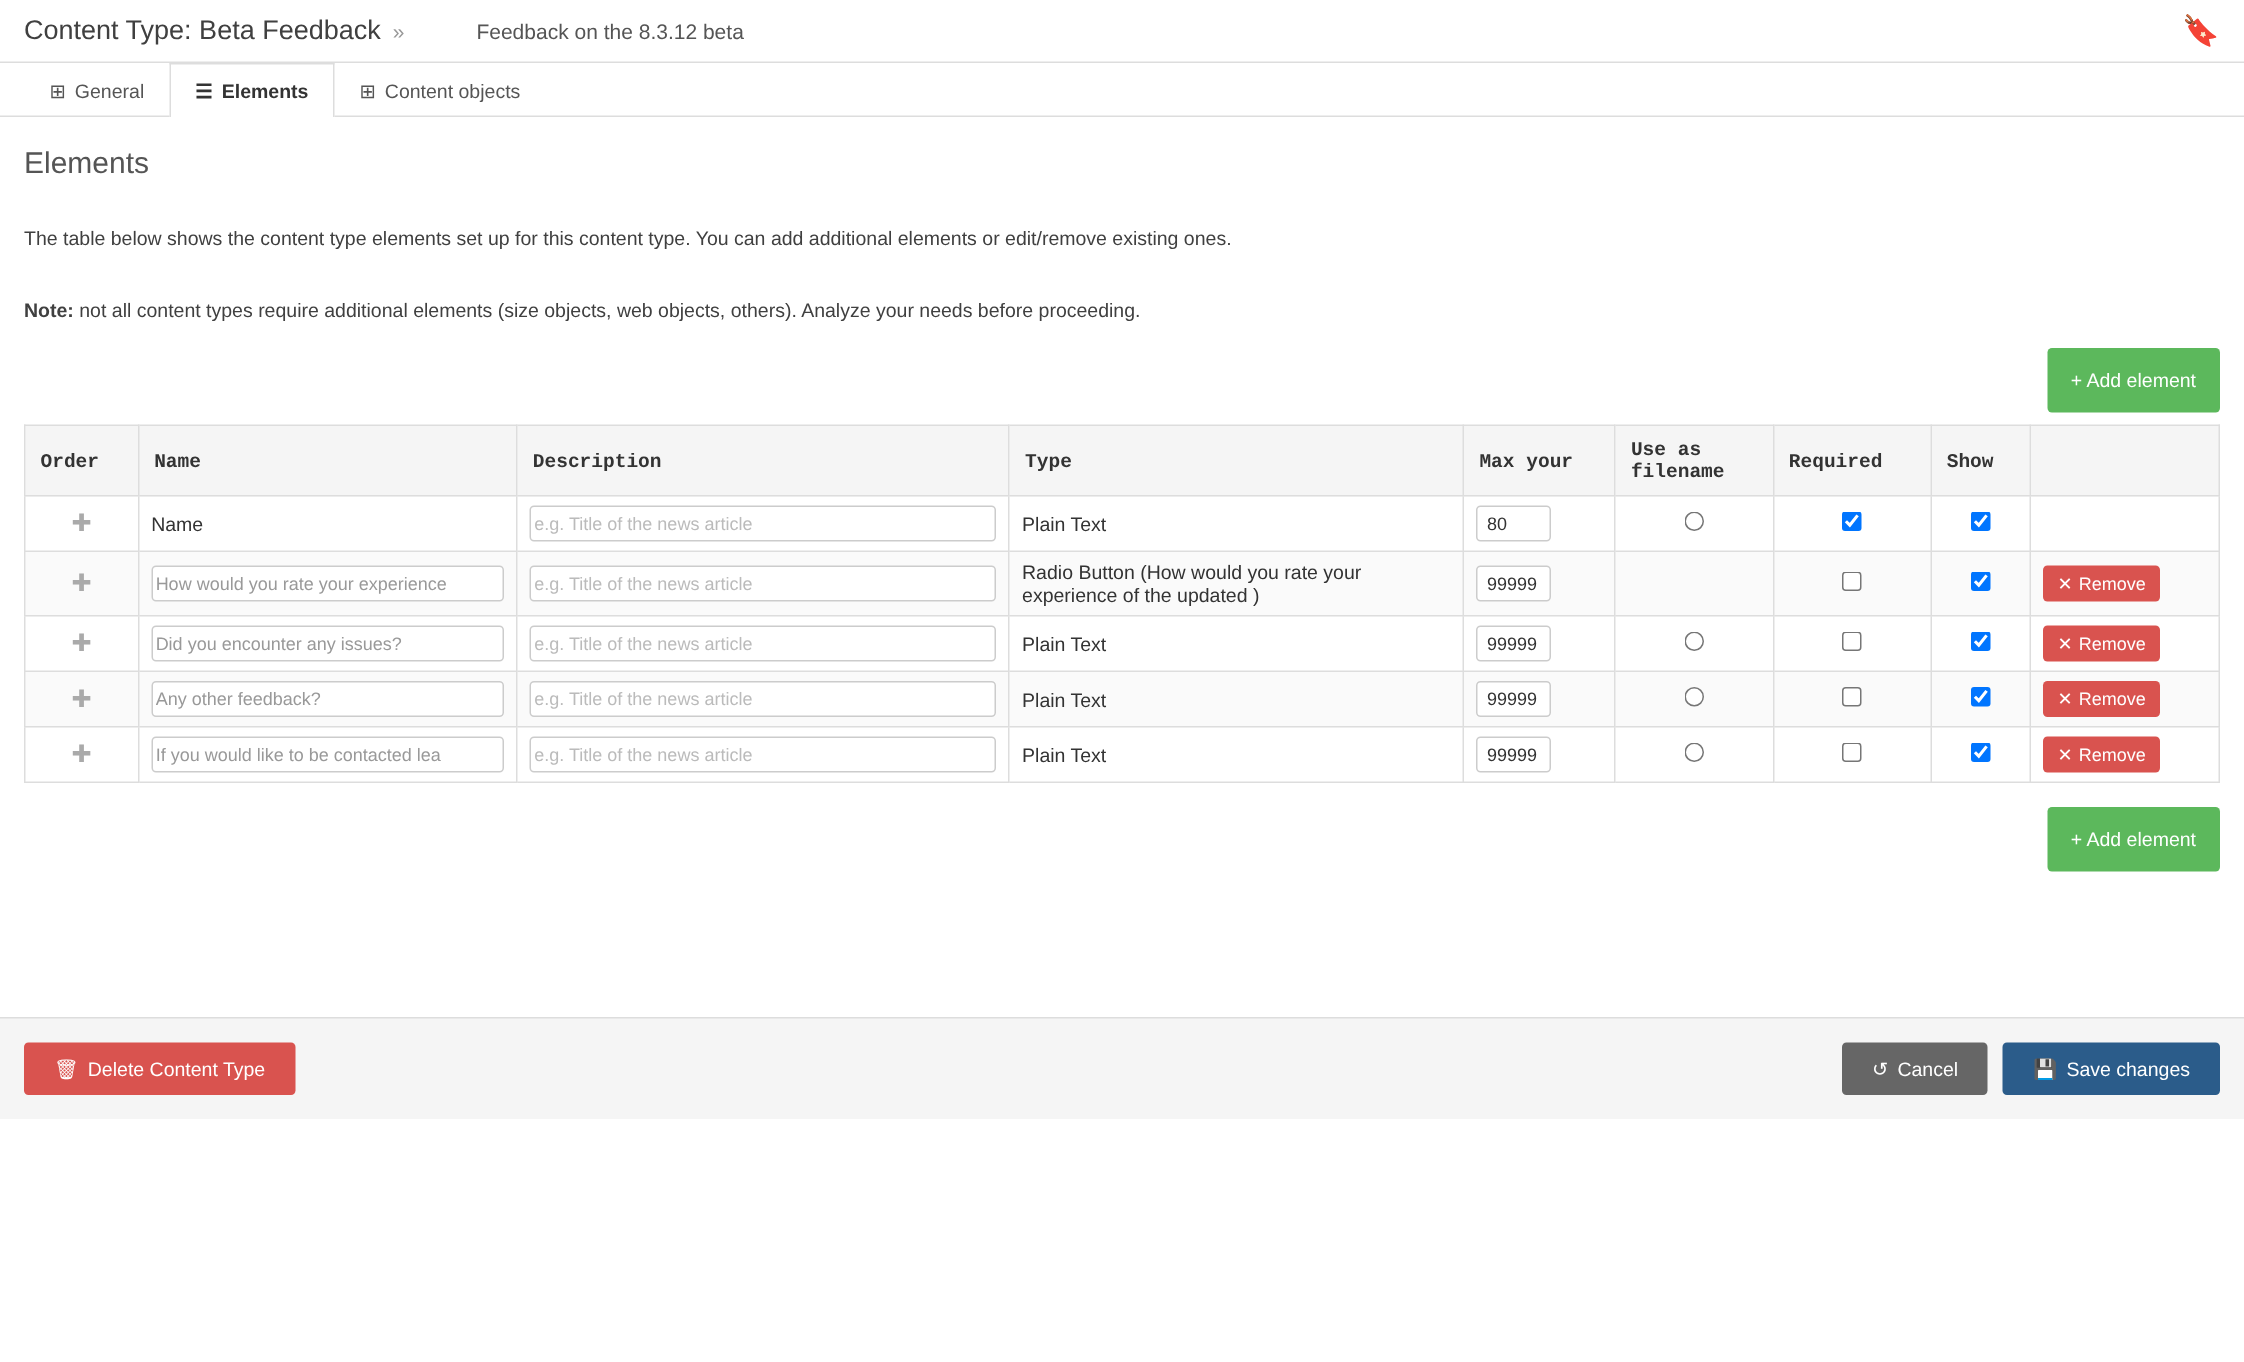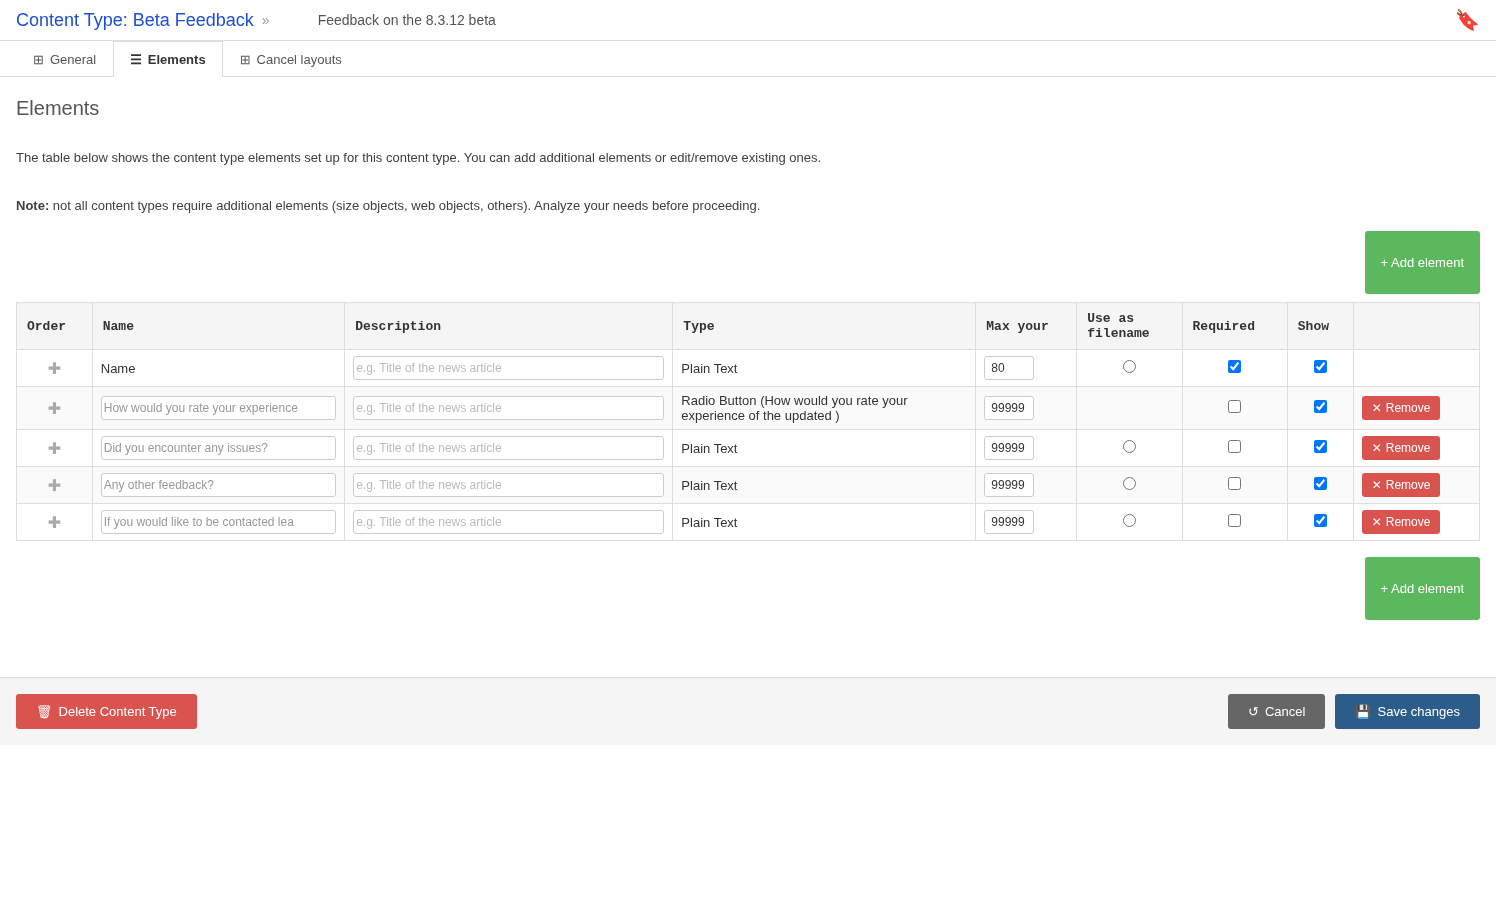--- a/index.html
+++ b/index.html
@@ -7,21 +7,21 @@
 
     .top-bar {
       background: #fff;
       border-bottom: 1px solid #ddd;
       padding: 8px 16px;
       display: flex;
       align-items: center;
       justify-content: space-between;
     }
     .top-bar-left { display: flex; align-items: center; gap: 8px; }
-    .page-title { font-size: 18px; color: #1d4ed8; font-weight: normal; }
+    .page-title { font-size: 18px; color: #404040; font-weight: normal; }
     .breadcrumb-sep { color: #999; font-size: 14px; }
     .breadcrumb-sub { font-size: 14px; color: #555; padding-left: 40px; }
     .bookmark-icon { color: #336699; font-size: 20px; }
 
     .tabs {
       background: #fff;
       border-bottom: 1px solid #ddd;
       padding: 0 16px;
       display: flex;
       gap: 0;
@@ -58,21 +58,21 @@
 
     .add-element-bar {
       display: flex;
       justify-content: flex-end;
       margin: 16px 0 8px 0;
     }
     .btn-add {
       background: #5cb85c;
       color: #fff;
       border: none;
-      padding: 24px 16px;
+      padding: 14px 16px;
       cursor: pointer;
       font-size: 13px;
       border-radius: 3px;
       display: flex;
       align-items: center;
       gap: 4px;
     }
 
     .elements-table {
       width: 100%;
@@ -221,21 +221,21 @@
     <div class="tab">
       <span>⊞</span>
       <span>General</span>
     </div>
     <div class="tab active">
       <span>☰</span>
       <span>Elements</span>
     </div>
     <div class="tab">
       <span>⊞</span>
-      <span>Cancel layouts</span>
+      <span>Content objects</span>
     </div>
   </div>
 
   <div class="main-content">
     <h2 class="section-title">Elements</h2>
     <p class="description">The table below shows the content type elements set up for this content type. You can add additional elements or edit/remove existing ones.</p>
     <p class="description">
       <strong>Note:</strong>
       <span> not all content types require additional elements (size objects, web objects, others). Analyze your needs before proceeding.</span>
     </p>

